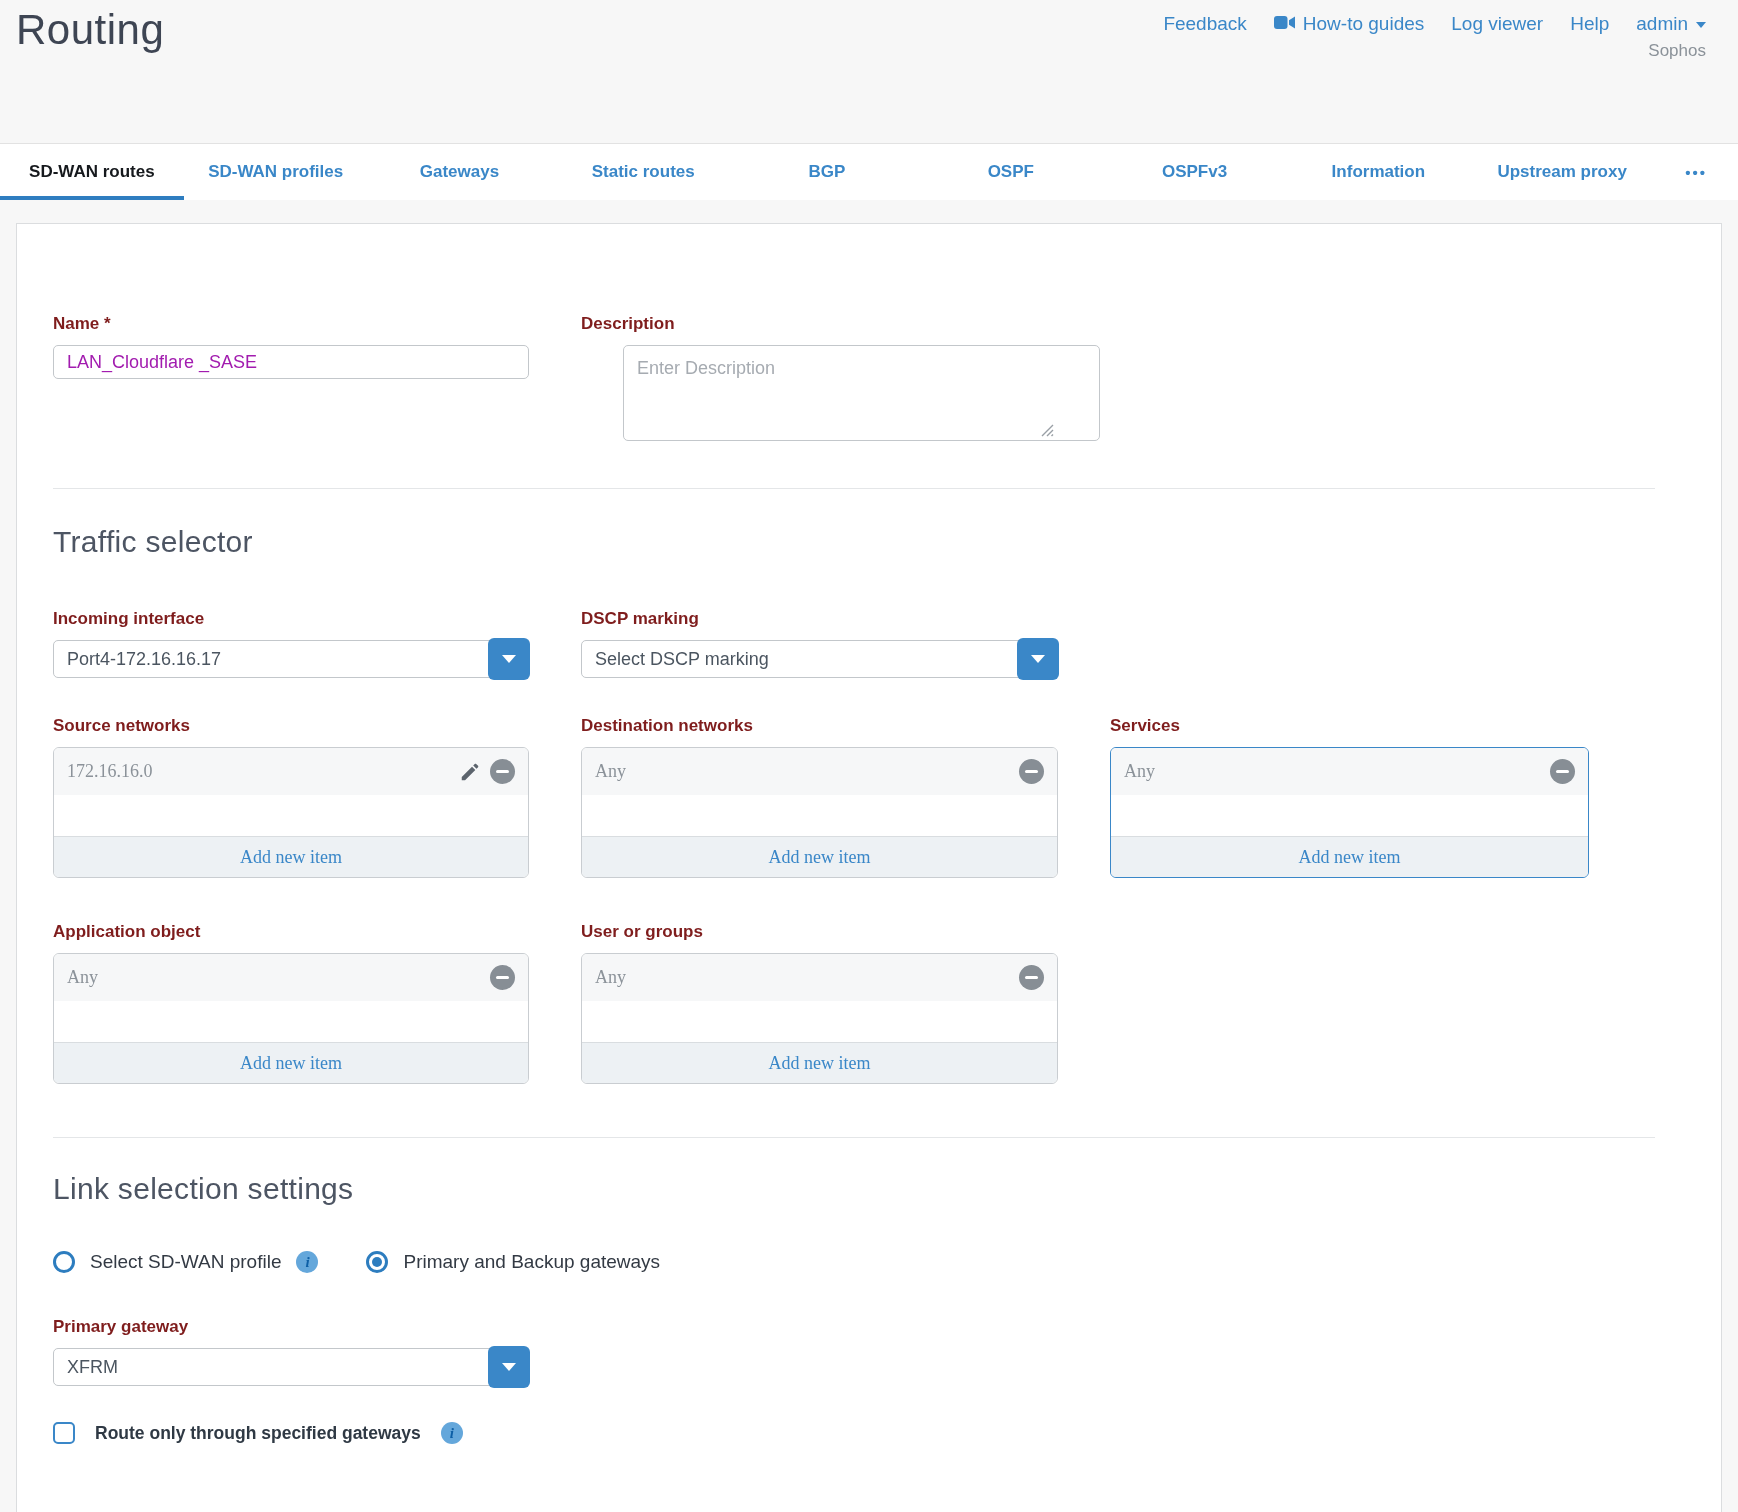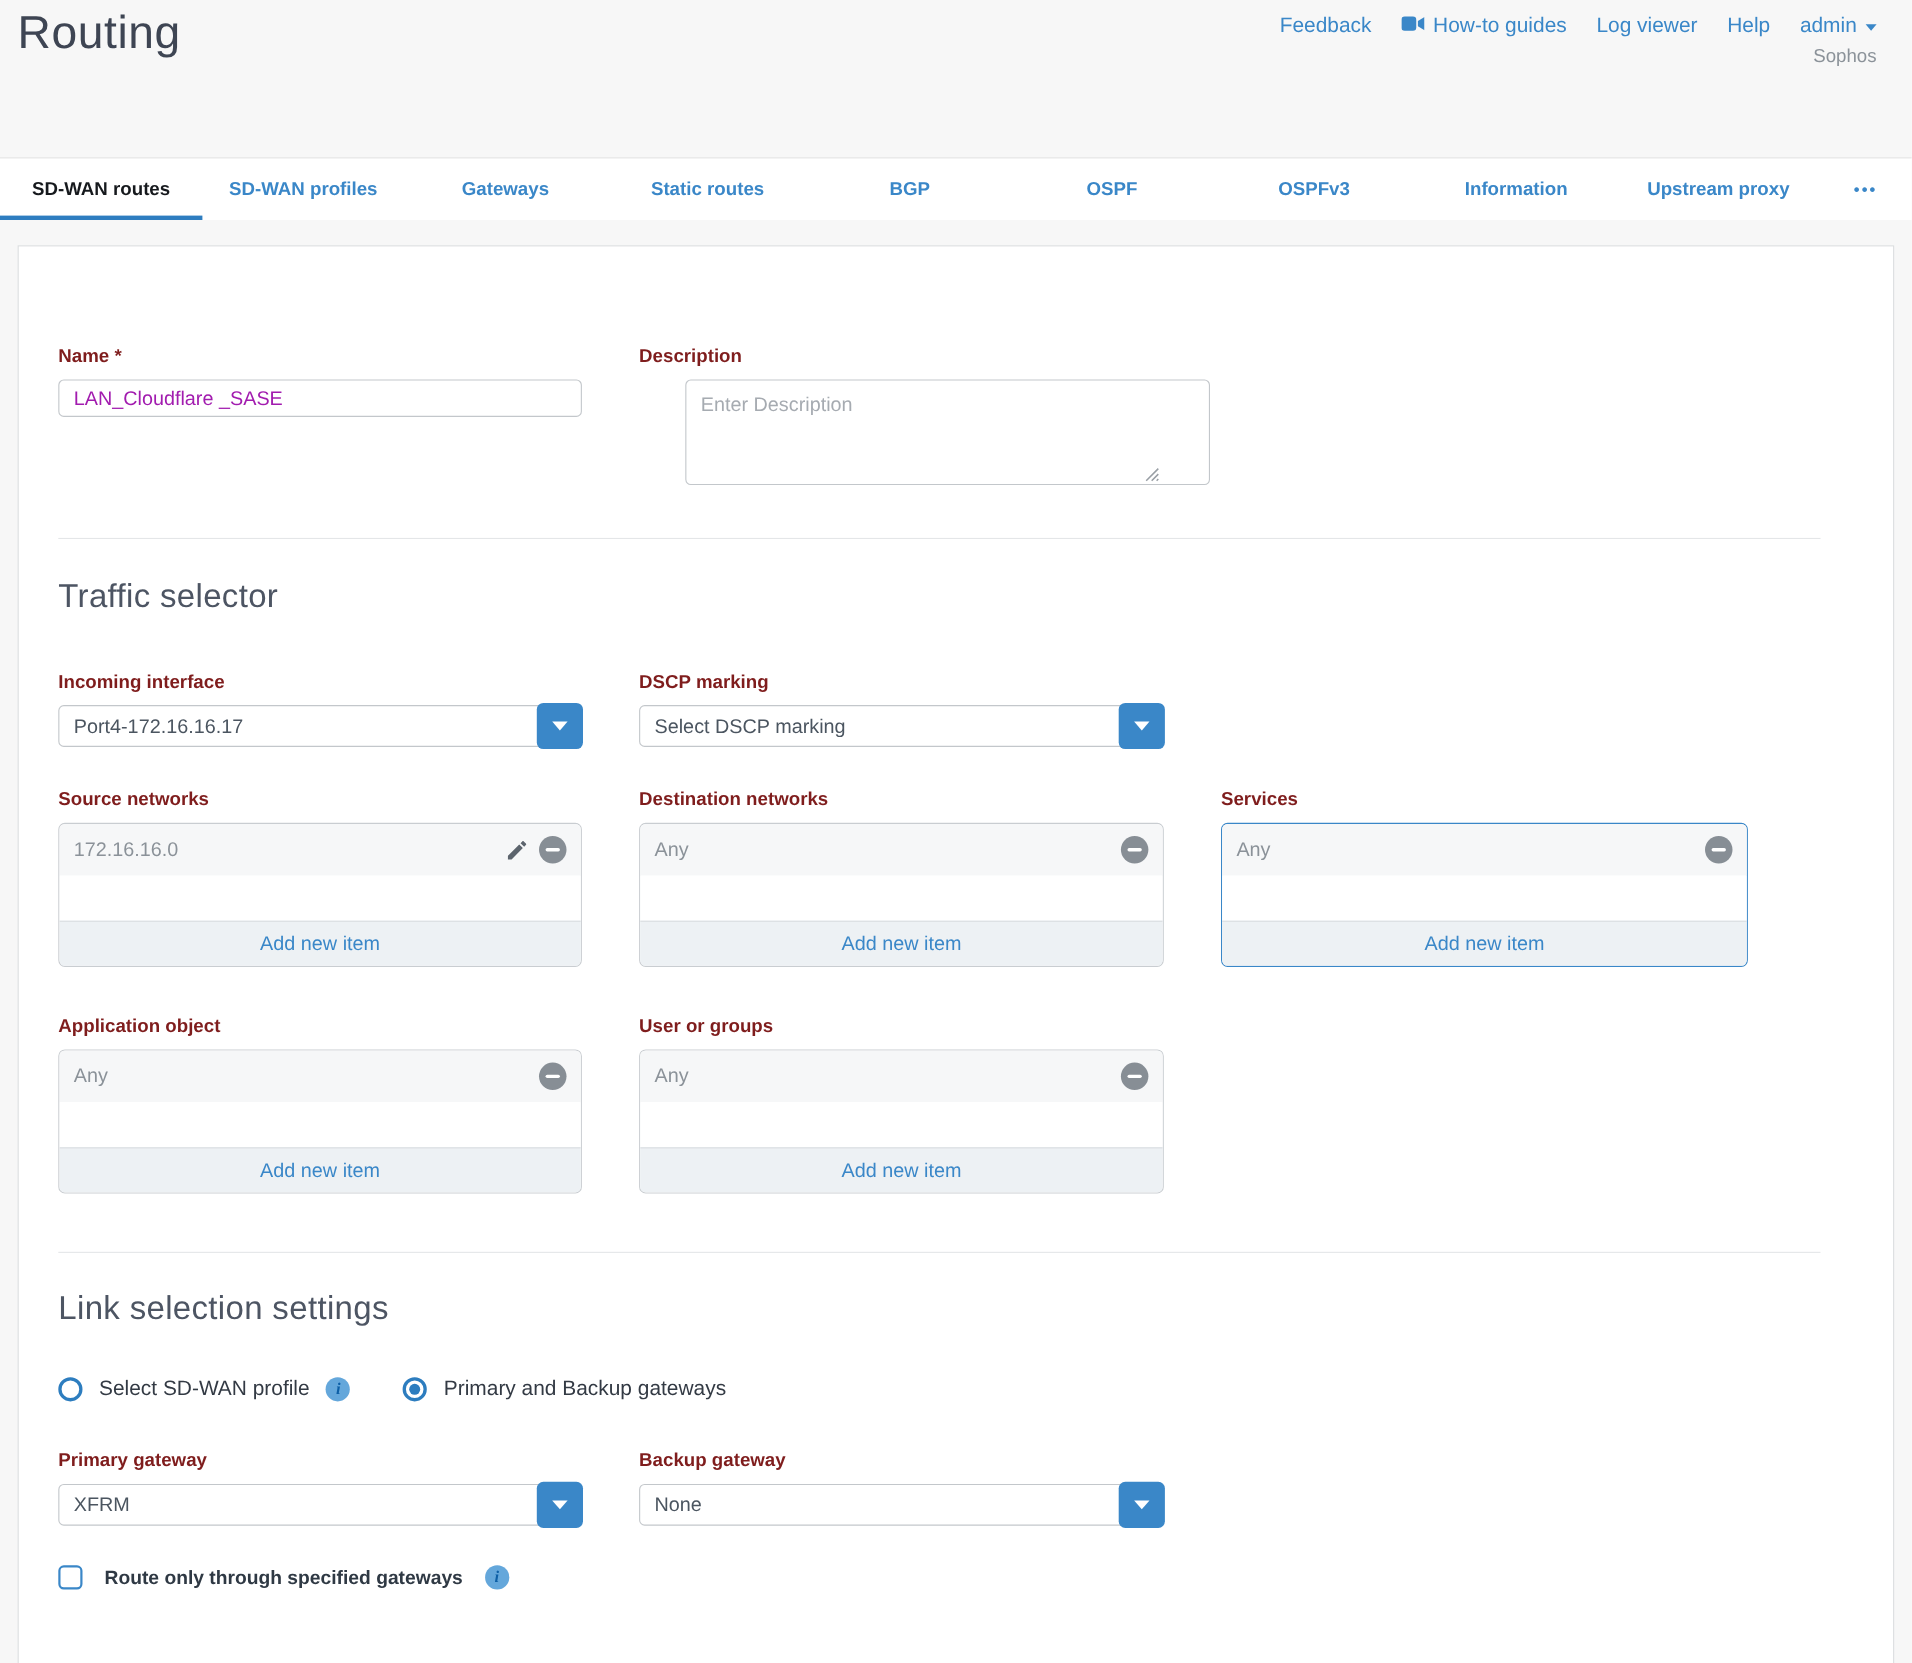--- a/index.html
+++ b/index.html
@@ -66,21 +66,21 @@
   }
   .select-value { font-size:18px; color:#4b5560; white-space:nowrap; overflow:hidden; }
   .select-btn {
     position:absolute; right:-2px; top:-3px; bottom:-3px; width:42px;
     background:#3a87c8; border-radius:6px; display:flex; align-items:center; justify-content:center;
   }
   .tri { width:0; height:0; border-left:7px solid transparent; border-right:7px solid transparent; border-top:8px solid #ffffff; }
   
   .list-box {
     height:131px; border:1px solid #c9cdd1; border-radius:6px; background:#fff;
-    display:flex; flex-direction:column; overflow:hidden;
+    display:flex; flex-direction:column; overflow:hidden;font-family:Liberation Serif, serif;
   }
   .list-box.focused { border-color:#3a87c8; }
   .item-row {
     height:47px; background:#f6f7f8; display:flex; align-items:center; padding:0 13px;
   }
   .item-text { flex:1; font-size:18px; color:#8b9299; }
   .row-icons { display:flex; align-items:center; gap:9px; }
   .icon-btn { cursor:pointer; display:flex; align-items:center; justify-content:center; line-height:0; }
   .minus-circle {
     width:25px; height:25px; border-radius:50%; background:#878e95;
@@ -293,29 +293,20 @@
     <div class="row mt-labels3">
       <div class="w1">
         <label class="field-label">Primary gateway</label>
         <div class="select">
           <span class="select-value">XFRM</span>
           <span class="select-btn">
               <i class="tri"></i>
             </span>
         </div>
       </div>
-      <div class="w2">
-        <label class="field-label">Backup gateway</label>
-        <div class="select">
-          <span class="select-value">None</span>
-          <span class="select-btn">
-              <i class="tri"></i>
-            </span>
-        </div>
-      </div>
     </div>
 
     <div class="cb-row">
       <span class="checkbox"></span>
       <span class="cb-label">Route only through specified gateways</span>
       <span class="info-icon">i</span>
     </div>
 
   </div>
 </div>

